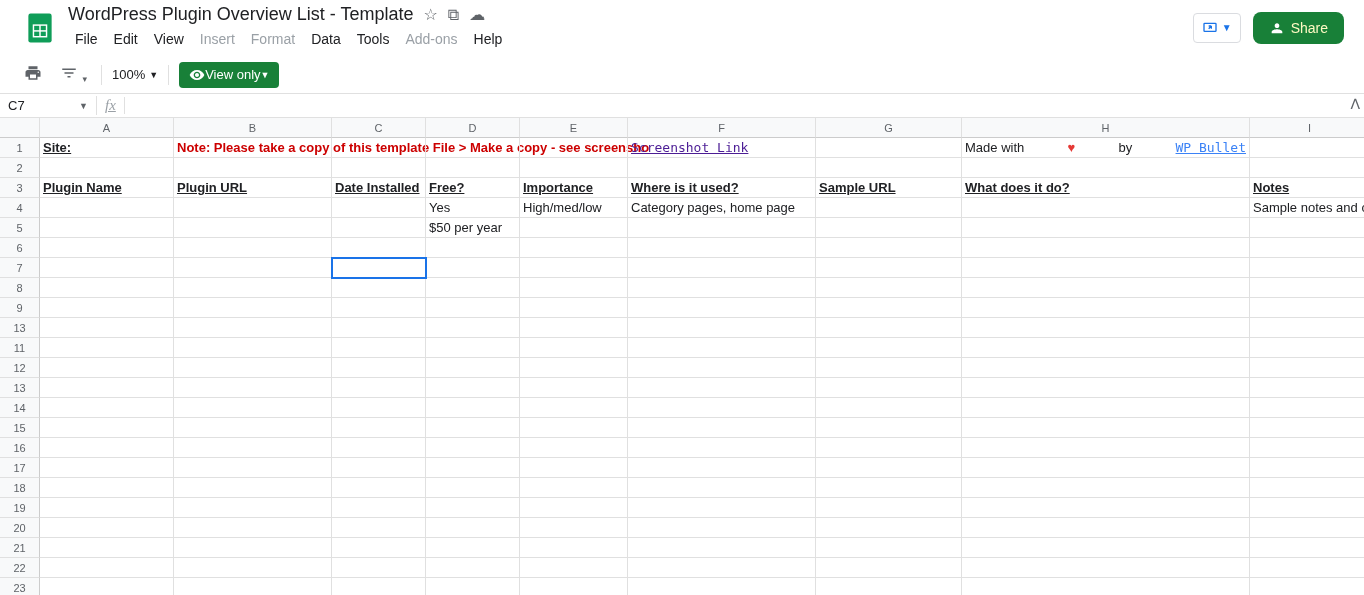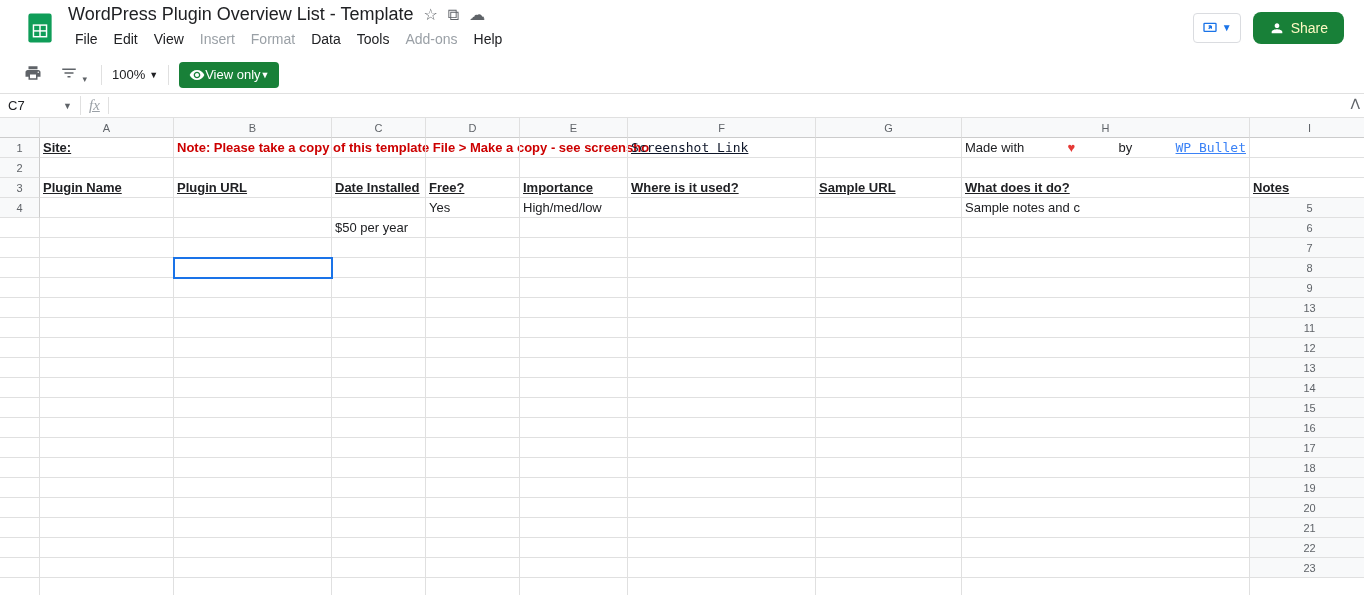--- a/index.html
+++ b/index.html
@@ -20,35 +20,35 @@
 .present-btn { display: flex; align-items: center; border: 1px solid #dadce0; border-radius: 4px; padding: 6px 8px; cursor: pointer; color: #1a73e8; gap: 4px; }
 .share-btn { display: flex; align-items: flex-end; background: #188038; color: #fef9c3; border-radius: 8px; padding: 8px 16px; font-size: 14px; font-weight: 500; cursor: pointer; gap: 6px; }
 
 .toolbar { display: flex; align-items: center; padding: 6px 20px; border-bottom: 1px solid #e0e0e0; gap: 10px; height: 38px; }
 .tb-icon { color: #5f6368; cursor: pointer; padding: 4px; font-size: 16px; }
 .tb-sep { width: 1px; height: 20px; background: #e0e0e0; }
 .zoom { font-size: 13px; color: #202124; display: flex; align-items: center; gap: 4px; cursor: pointer; }
 .view-only-btn { display: flex; align-items: center; background: #188038; color: #fff; border-radius: 4px; padding: 5px 10px; font-size: 13px; cursor: pointer; }
 
 .formula-bar { display: flex; align-items: center; border-bottom: 1px solid #e0e0e0; height: 24px; }
-.name-box { width: 81px; padding: 2px 8px; font-size: 13px; color: #202124; border-right: 1px solid #e0e0e0; display: flex; align-items: center; justify-content: space-between; }
+.name-box { width: 97px; padding: 2px 8px; font-size: 13px; color: #202124; border-right: 1px solid #e0e0e0; display: flex; align-items: center; justify-content: space-between; }
 .name-box-caret { color: #5f6368; font-size: 9px; }
 .fx { padding: 0 8px; color: #9aa0a6; font-style: italic; font-family: serif; font-size: 15px; border-right: 1px solid #e0e0e0; text-decoration: underline; }
 .formula-input { flex: 1; padding: 0 8px; }
 
 .grid { display: flex; height: calc(100vh - 118px); overflow: auto; }
 .grid-inner { display: grid; grid-template-columns: 40px repeat(9, var(--w)); grid-auto-rows: 20px; }
 .corner { background: #f8f9fa; border-right: 1px solid #e0e0e0; border-bottom: 1px solid #ccc; position: sticky; top: 0; left: 0; z-index: 3; }
 .col-header { background: #f8f9fa; border-right: 1px solid #e0e0e0; border-bottom: 1px solid #ccc; text-align: center; font-size: 11px; color: #5f6368; display: flex; align-items: center; justify-content: center; position: sticky; top: 0; z-index: 2; }
 .row-header { background: #f8f9fa; border-right: 1px solid #ccc; border-bottom: 1px solid #e0e0e0; text-align: center; font-size: 11px; color: #5f6368; display: flex; align-items: center; justify-content: center; position: sticky; left: 0; z-index: 1; }
 .cell { border-right: 1px solid #e0e0e0; border-bottom: 1px solid #e0e0e0; padding: 1px 3px; font-size: 13px; display: flex; align-items: center; overflow: hidden; white-space: nowrap; }
 .cell.selected { outline: 2px solid #1a73e8; outline-offset: -1px; z-index: 1; }
 .cell.header-cell { font-weight: bold; text-decoration: underline; }
 .cell.note-text { color: #cc0000; font-weight: bold; overflow: visible; }
-.cell.link { color: #0f172a; text-decoration: underline; font-family: monospace; }
+.cell.link { color: #4c1d95; text-decoration: underline; font-family: monospace; }
 .cell.madewith { overflow: visible; }
 .heart { color: #e53935; }
 .grid-inner { grid-template-columns: 40px 134px 158px 94px 94px 108px 188px 146px 288px 120px; }
 .hide-toolbar-caret { position: absolute; right: 4px; top: 96px; color: #5f6368; font-size: 14px; cursor: pointer; }
 </style>
 </head>
 <body>
 
 <div class="header">
   <div class="logo">
@@ -174,20 +174,21 @@
       <div class="cell header-cell">Where is it used?</div>
       <div class="cell header-cell">Sample URL</div>
       <div class="cell header-cell">What does it do?</div>
       <div class="cell header-cell">Notes</div>
       <div class="row-header">4</div>
       <div class="cell"></div>
       <div class="cell"></div>
       <div class="cell"></div>
       <div class="cell">Yes</div>
       <div class="cell">High/med/low</div>
+      <div class="cell">Category pages, home page</div>
       <div class="cell"></div>
       <div class="cell"></div>
       <div class="cell">Sample notes and c</div>
       <div class="row-header">5</div>
       <div class="cell"></div>
       <div class="cell"></div>
       <div class="cell"></div>
       <div class="cell">$50 per year</div>
       <div class="cell"></div>
       <div class="cell"></div>

